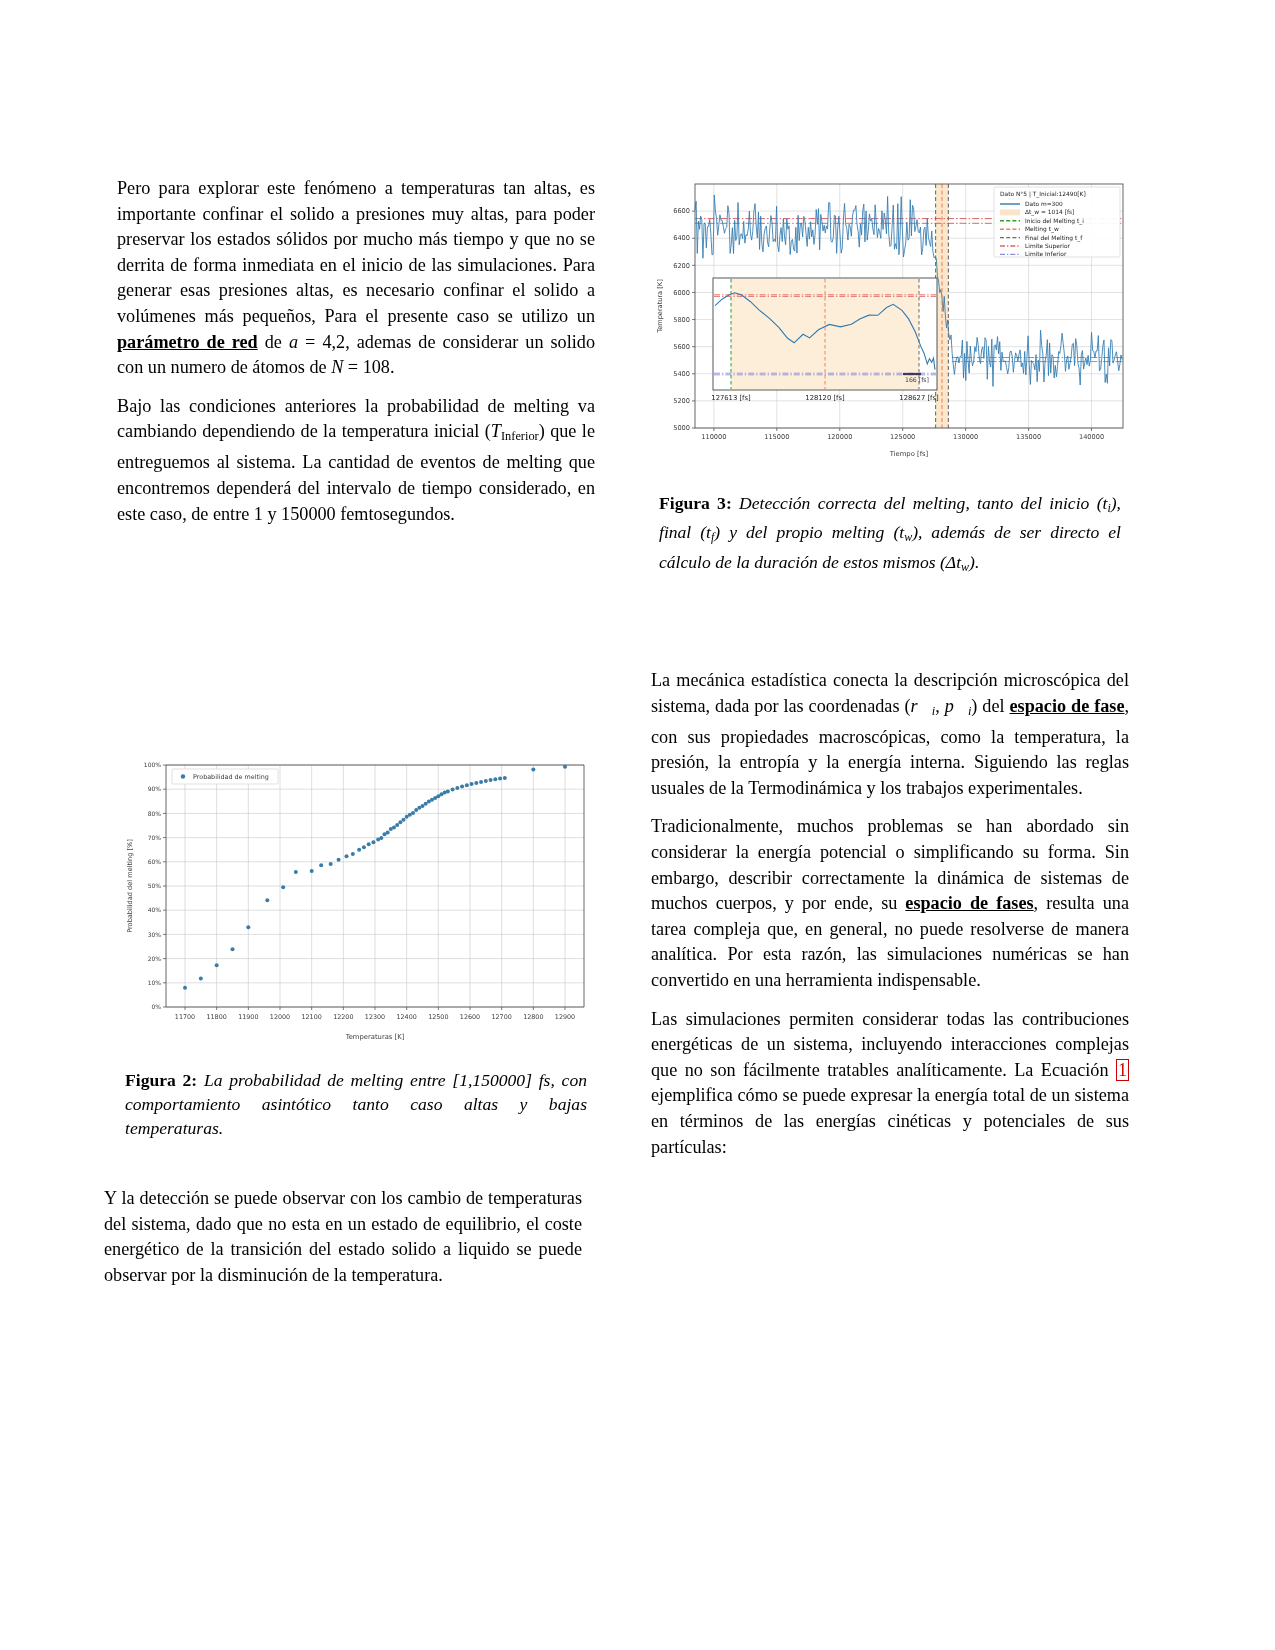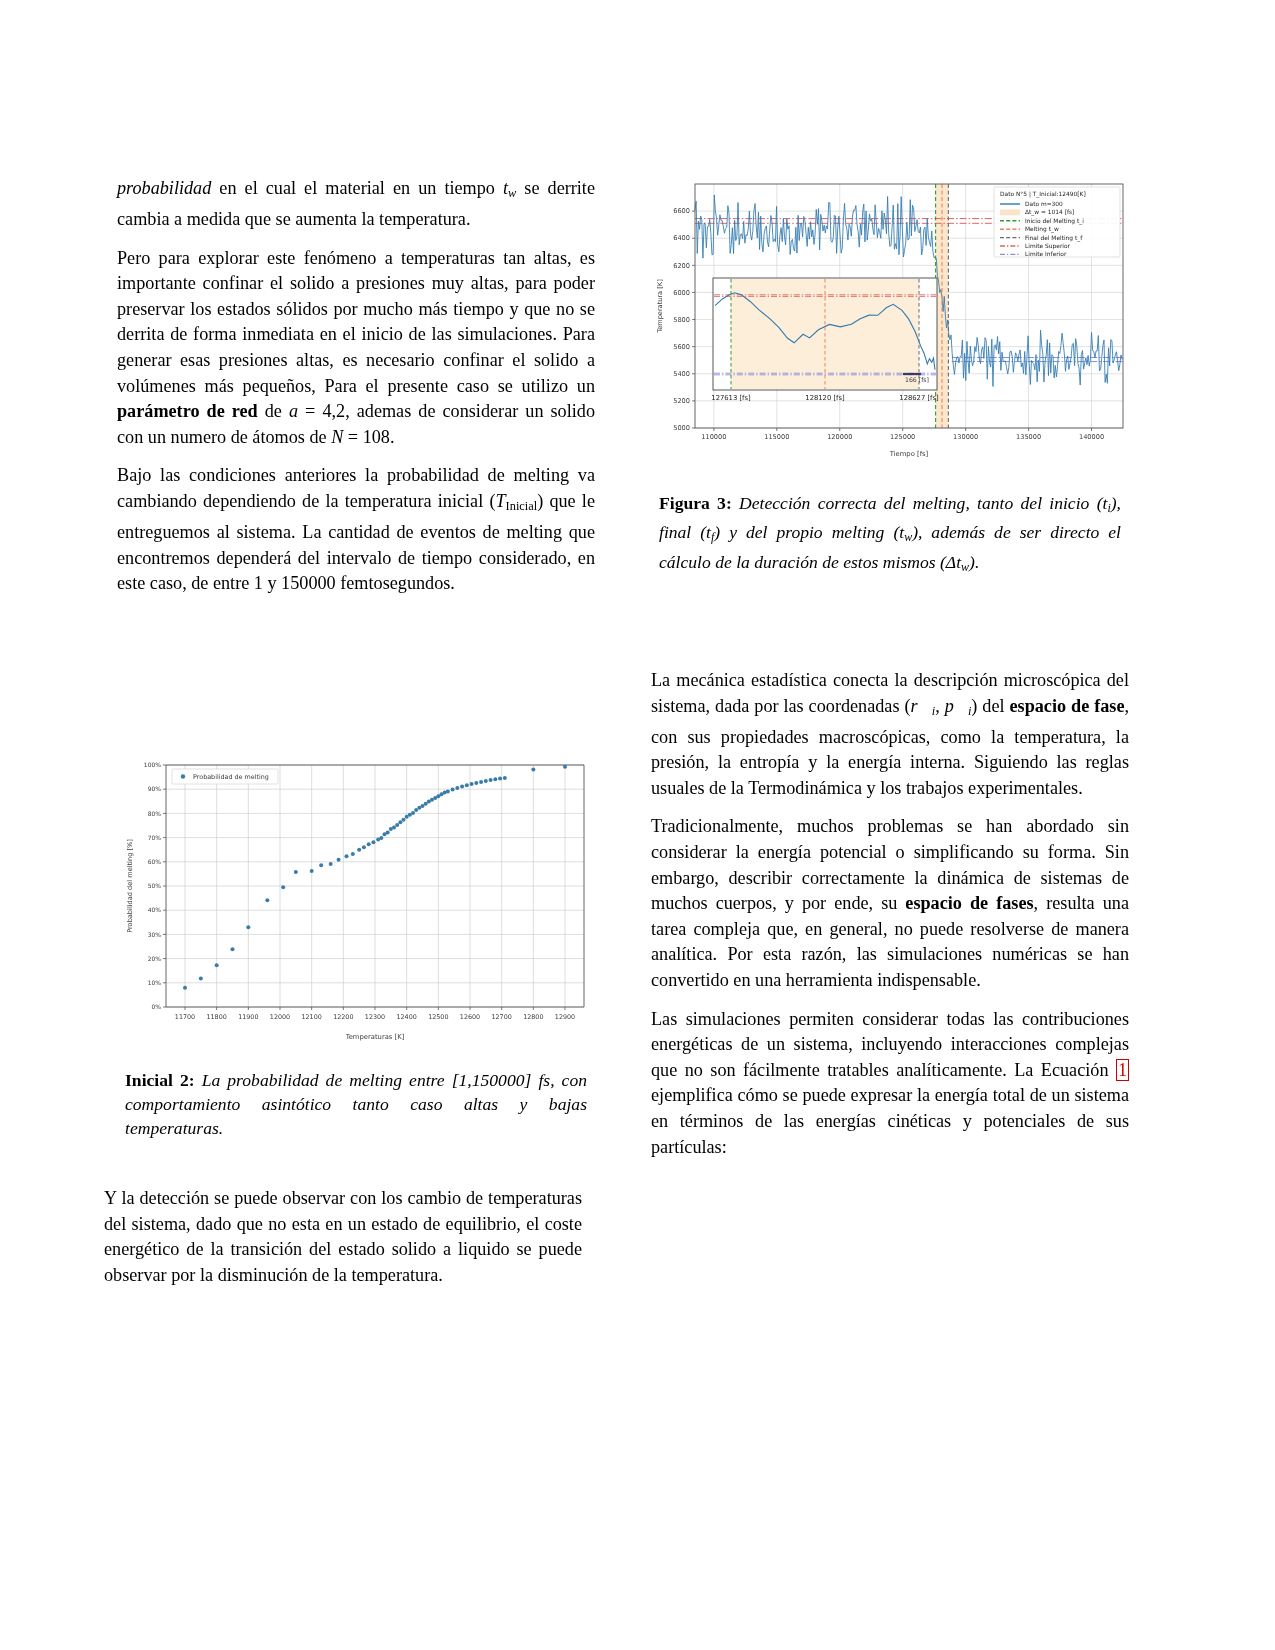--- a/index.html
+++ b/index.html
@@ -19,21 +19,21 @@
     width:478px;
     text-align:justify;
     font-size:18.2px;
     line-height:25.6px;
   }
   .col.left{left:117px;top:176px;}
   .col.right{left:651px;top:176px;}
 
   p{margin:0 0 13px 0;text-indent:0;}
   i,em{font-style:italic;}
-  b,strong{font-weight:bold;}
+  b,strong{font-weight:bold;text-decoration:underline;}
 
   .mathi{font-style:italic;font-family:"Liberation Serif",serif;}
   sub{font-size:0.68em;vertical-align:-0.28em;font-style:normal;}
   .subit{font-size:0.68em;vertical-align:-0.28em;font-style:italic;}
 
   h2.section{
     font-size:27px;
     font-weight:bold;
     margin:0 0 30px 0;
     line-height:1.2;
@@ -62,23 +62,22 @@
   .fig2-caption{position:absolute;left:117px;top:1060px;width:478px;}
 
   svg{display:block;}
 </style>
 </head>
 <body>
 
 <div class="page">
 
   <div class="col left">
-    <p><i>probabilidad</i> en el cual el material en un tiempo <span class="mathi">t<span class="subit">w</span></span> se derrite cambia a medida que se aumenta la temperatura.</p>
     <p>Pero para explorar este fenómeno a temperaturas tan altas, es importante confinar el solido a presiones muy altas, para poder preservar los estados sólidos por mucho más tiempo y que no se derrita de forma inmediata en el inicio de las simulaciones. Para generar esas presiones altas, es necesario confinar el solido a volúmenes más pequeños, Para el presente caso se utilizo un <b>parámetro de red</b> de <span class="mathi">a</span> = 4,2, ademas de considerar un solido con un numero de átomos de <span class="mathi">N</span> = 108.</p>
-    <p>Bajo las condiciones anteriores la probabilidad de melting va cambiando dependiendo de la temperatura inicial (<span class="mathi">T</span><sub>Inicial</sub>) que le entreguemos al sistema. La cantidad de eventos de melting que encontremos dependerá del intervalo de tiempo considerado, en este caso, de entre 1 y 150000 femtosegundos.</p>
+    <p>Bajo las condiciones anteriores la probabilidad de melting va cambiando dependiendo de la temperatura inicial (<span class="mathi">T</span><sub>Inferior</sub>) que le entreguemos al sistema. La cantidad de eventos de melting que encontremos dependerá del intervalo de tiempo considerado, en este caso, de entre 1 y 150000 femtosegundos.</p>
   </div>
 
   <div id="fig2" class="figbox">
     <svg id="fig2-svg" width="472" height="290" viewBox="0 0 472 290">
         <rect x="0" y="0" width="472" height="290" fill="#ffffff"></rect>
         <g>
           <line x1="65" y1="10" x2="65" y2="252" stroke="#c8c8c8" stroke-width="0.6"></line>
           <line x1="96.66666666666667" y1="10" x2="96.66666666666667" y2="252" stroke="#c8c8c8" stroke-width="0.6"></line>
           <line x1="128.33333333333331" y1="10" x2="128.33333333333331" y2="252" stroke="#c8c8c8" stroke-width="0.6"></line>
           <line x1="160" y1="10" x2="160" y2="252" stroke="#c8c8c8" stroke-width="0.6"></line>
@@ -220,21 +219,21 @@
         </g>
         <g>
           <rect x="52" y="14" width="106" height="15" fill="#ffffff" stroke="#cccccc" stroke-width="0.6" rx="1"></rect>
           <circle cx="63" cy="21.5" r="2.2" fill="#3a7ca8"></circle>
           <text x="73" y="24" font-size="6.4" font-family="DejaVu Sans, Liberation Sans, sans-serif" fill="#3c3c3c">Probabilidad de melting</text>
         </g>
       </svg>
   </div>
 
   <div class="fig2-caption">
-    <p class="caption"><span class="lead">Inicial 2:</span> <span>La probabilidad de melting entre [1,150000] fs, con comportamiento asintótico tanto caso altas y bajas temperaturas.</span></p>
+    <p class="caption"><span class="lead">Figura 2:</span> <span>La probabilidad de melting entre [1,150000] fs, con comportamiento asintótico tanto caso altas y bajas temperaturas.</span></p>
   </div>
 
   <div class="col" style="left:104px;top:1158px;margin-top:28px;">
     <p>Y la detección se puede observar con los cambio de temperaturas del sistema, dado que no esta en un estado de equilibrio, el coste energético de la transición del estado solido a liquido se puede observar por la disminución de la temperatura.</p>
   </div>
 
   <div id="fig3" class="figbox">
     <svg id="fig3-svg" width="478" height="292" viewBox="0 0 478 292">
         <rect x="0" y="0" width="478" height="292" fill="#ffffff"></rect>
         <g>

